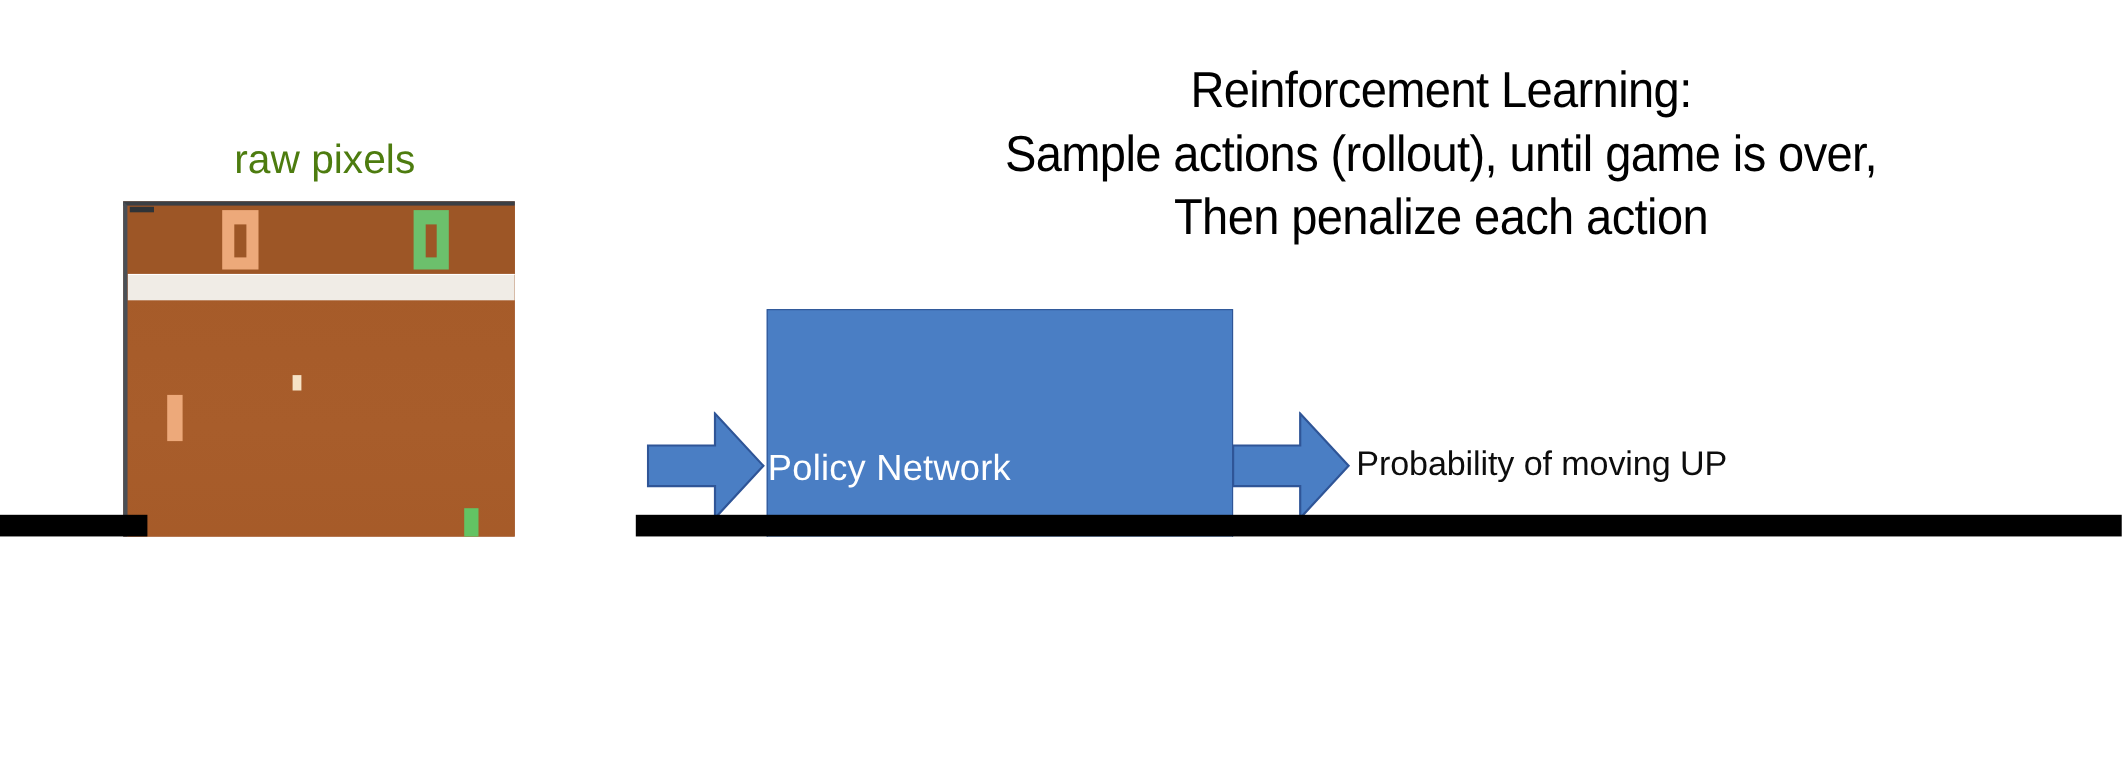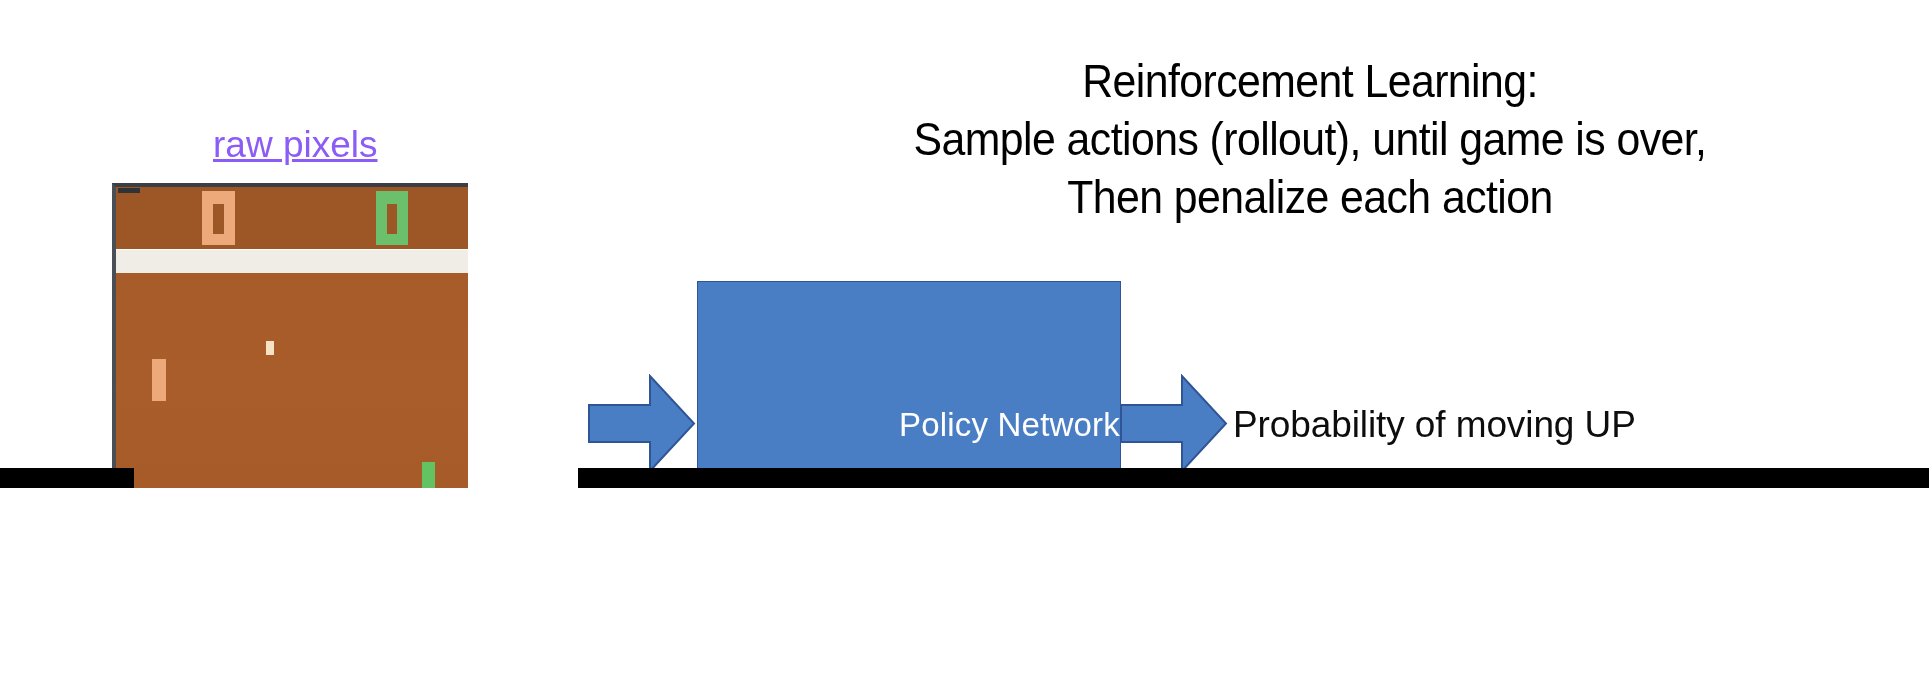--- a/index.html
+++ b/index.html
@@ -39,23 +39,22 @@
   }
   #title-block .tline { display: block; }
 
   
   #raw-pixels-caption {
     position: absolute;
     left: 213px;
     top: 124px;
     font-family: "Liberation Sans", sans-serif;
     font-size: 37px;
-    color: #8b5cf6;
-    white-space: nowrap;
-    text-decoration: underline;
+    color: #4d7c0f;
+    white-space: nowrap;
   }
 
   
   #pong-screenshot {
     position: absolute;
     left: 110px;
     top: 183px;
     width: 360px;
     height: 489px;
     background: #ffffff;
@@ -182,38 +181,38 @@
     position: absolute;
     left: 697px;
     top: 281px;
     width: 424px;
     height: 288px;
     background: #4a7ec4;
     border: 1px solid #2f5597;
     box-sizing: border-box;
     display: flex;
     align-items: center;
-    justify-content: flex-end;
+    justify-content: flex-start;
   }
   #policy-network-label {
     color: #ffffff;
     font-family: "Liberation Sans", sans-serif;
     font-size: 33px;
     font-weight: 400;
     letter-spacing: 0.2px;
     white-space: nowrap;
   }
 
   
   #output-label {
     position: absolute;
     left: 1233px;
     top: 404px;
     font-family: "Liberation Sans", sans-serif;
-    font-size: 37px;
+    font-size: 31px;
     color: #0d0d0d;
     white-space: nowrap;
     letter-spacing: -0.1px;
   }
 
   
   .letterbox {
     position: absolute;
     bottom: 0;
     height: 20px;

